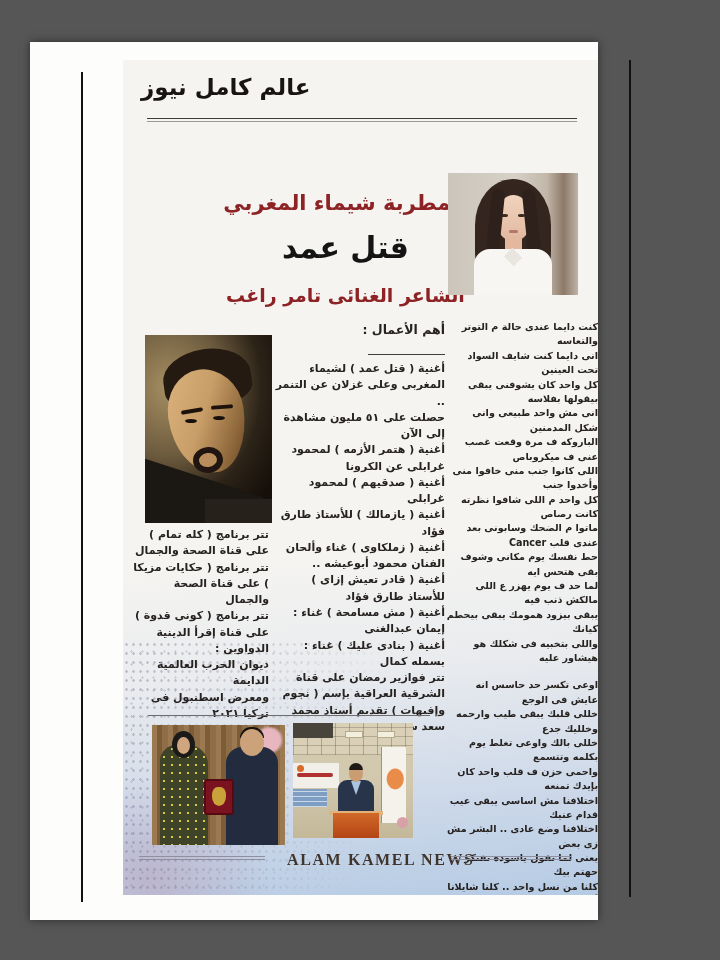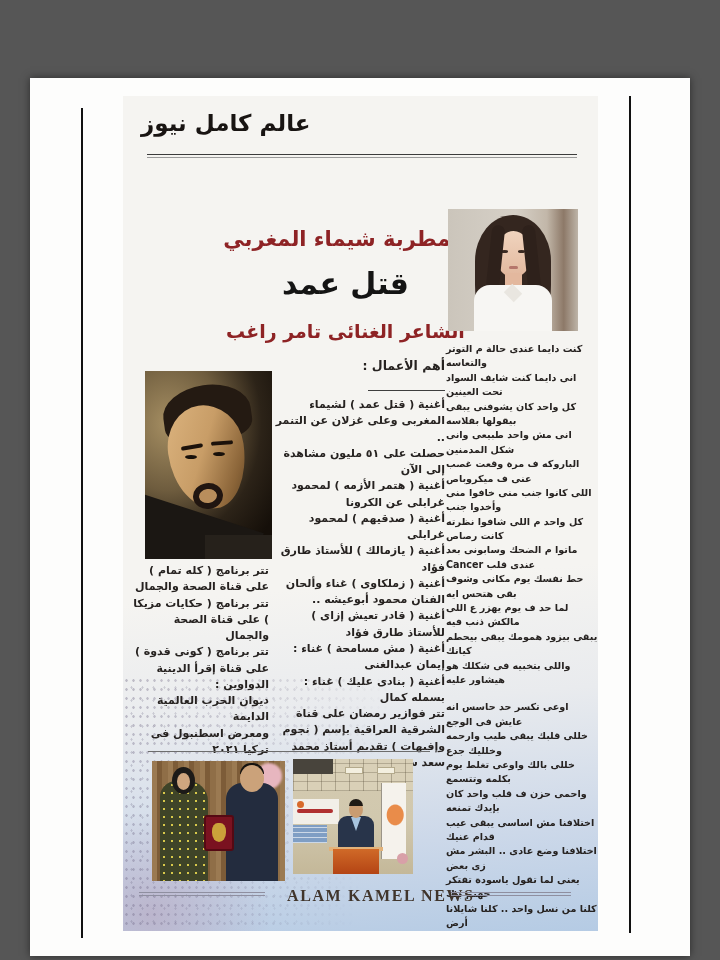--- a/index.html
+++ b/index.html
@@ -3,22 +3,22 @@
 <meta charset="utf-8">
 <title>Document</title>
 <style>
   :root{
     --accent-red:#8e2325; --ink:#262220; --outer-bg:#565656; --paper:#fdfdfc;
     --content-bg:#f5f4f1; --bottom-blue:#b5cbe4; --lavender:#bab0c6;
   }
   *{margin:0;padding:0;box-sizing:border-box;}
   html,body{width:720px;height:960px;overflow:hidden;}
   body{background:var(--outer-bg);font-family:"DejaVu Sans",sans-serif;position:relative;}
-  .page{position:absolute;left:30px;top:42px;width:660px;height:878px;background:var(--paper);
-        box-shadow:0 0 8px rgba(0,0,0,.5);margin-top:36px;}
+  .page{position:absolute;left:30px;top:42px;width:568px;height:878px;background:var(--paper);
+        box-shadow:0 0 8px rgba(0,0,0,.5);}
   .vline{position:absolute;width:2px;background:#111;}
   .vline.left{left:51px;top:30px;height:830px;}
   .vline.right{left:599px;top:18px;height:837px;}
   .content{position:absolute;left:93px;top:18px;width:475px;height:835px;overflow:hidden;
     background:
       radial-gradient(200px 170px at 6% 98%, rgba(186,176,200,.85) 0%, rgba(186,176,200,0) 60%),
       linear-gradient(175deg,#f5f4f1 0%,#f5f4f1 58%,#e9ebee 72%,#ccd8e9 88%,var(--bottom-blue) 100%);}
   .ar{direction:rtl;font-weight:bold;color:var(--ink);}
   .abs{position:absolute;}
   
@@ -27,21 +27,21 @@
   .kicker{left:0;top:73px;width:475px;text-align:center;font-size:17px;color:var(--accent-red);}
   .h-singer{left:0;top:131px;width:445px;text-align:center;font-size:21px;color:var(--accent-red);}
   .h-song{left:0;top:170px;width:445px;text-align:center;font-size:30px;color:#141414;}
   .h-writer{left:0;top:224px;width:445px;text-align:center;font-size:19px;color:var(--accent-red);}
   
   .works-header{left:230px;top:262px;width:92px;font-size:12.5px;}
   .works-rule{left:245px;top:294px;width:77px;border-top:1px solid #3e3e3e;}
   .works-list{left:150px;top:301px;width:172px;font-size:11px;line-height:1.48;text-align:right;z-index:2;}
   .programs-list{left:6px;top:467px;width:140px;font-size:11px;line-height:1.48;text-align:right;z-index:2;}
   
-  .quotes{left:323px;top:246px;width:152px;text-align:left;font-size:9.6px;line-height:1.5;z-index:2;}
+  .quotes{left:323px;top:260px;width:152px;text-align:right;font-size:9.6px;line-height:1.5;z-index:2;}
   .stanza-2{margin-top:13px;}
   
   .bottom-rule{left:25px;top:655px;width:282px;border-top:1px solid #6d6d6d;z-index:2;}
   .brand{left:164px;top:791px;width:132px;text-align:center;font-family:"Liberation Serif","DejaVu Serif",serif;
          font-weight:bold;font-size:16px;letter-spacing:1.6px;color:#40352c;white-space:nowrap;z-index:3;}
   .deco{height:4px;border-top:1px solid #8f8fa0;border-bottom:1px solid #8f8fa0;z-index:3;}
   .deco.dl{left:16px;top:796px;width:126px;}
   .deco.dr{left:328px;top:796px;width:120px;}
   .speckle{left:0;top:580px;width:280px;height:255px;z-index:1;
     background-image:radial-gradient(rgba(75,65,100,.32) .9px, rgba(75,65,100,0) 1.4px),

